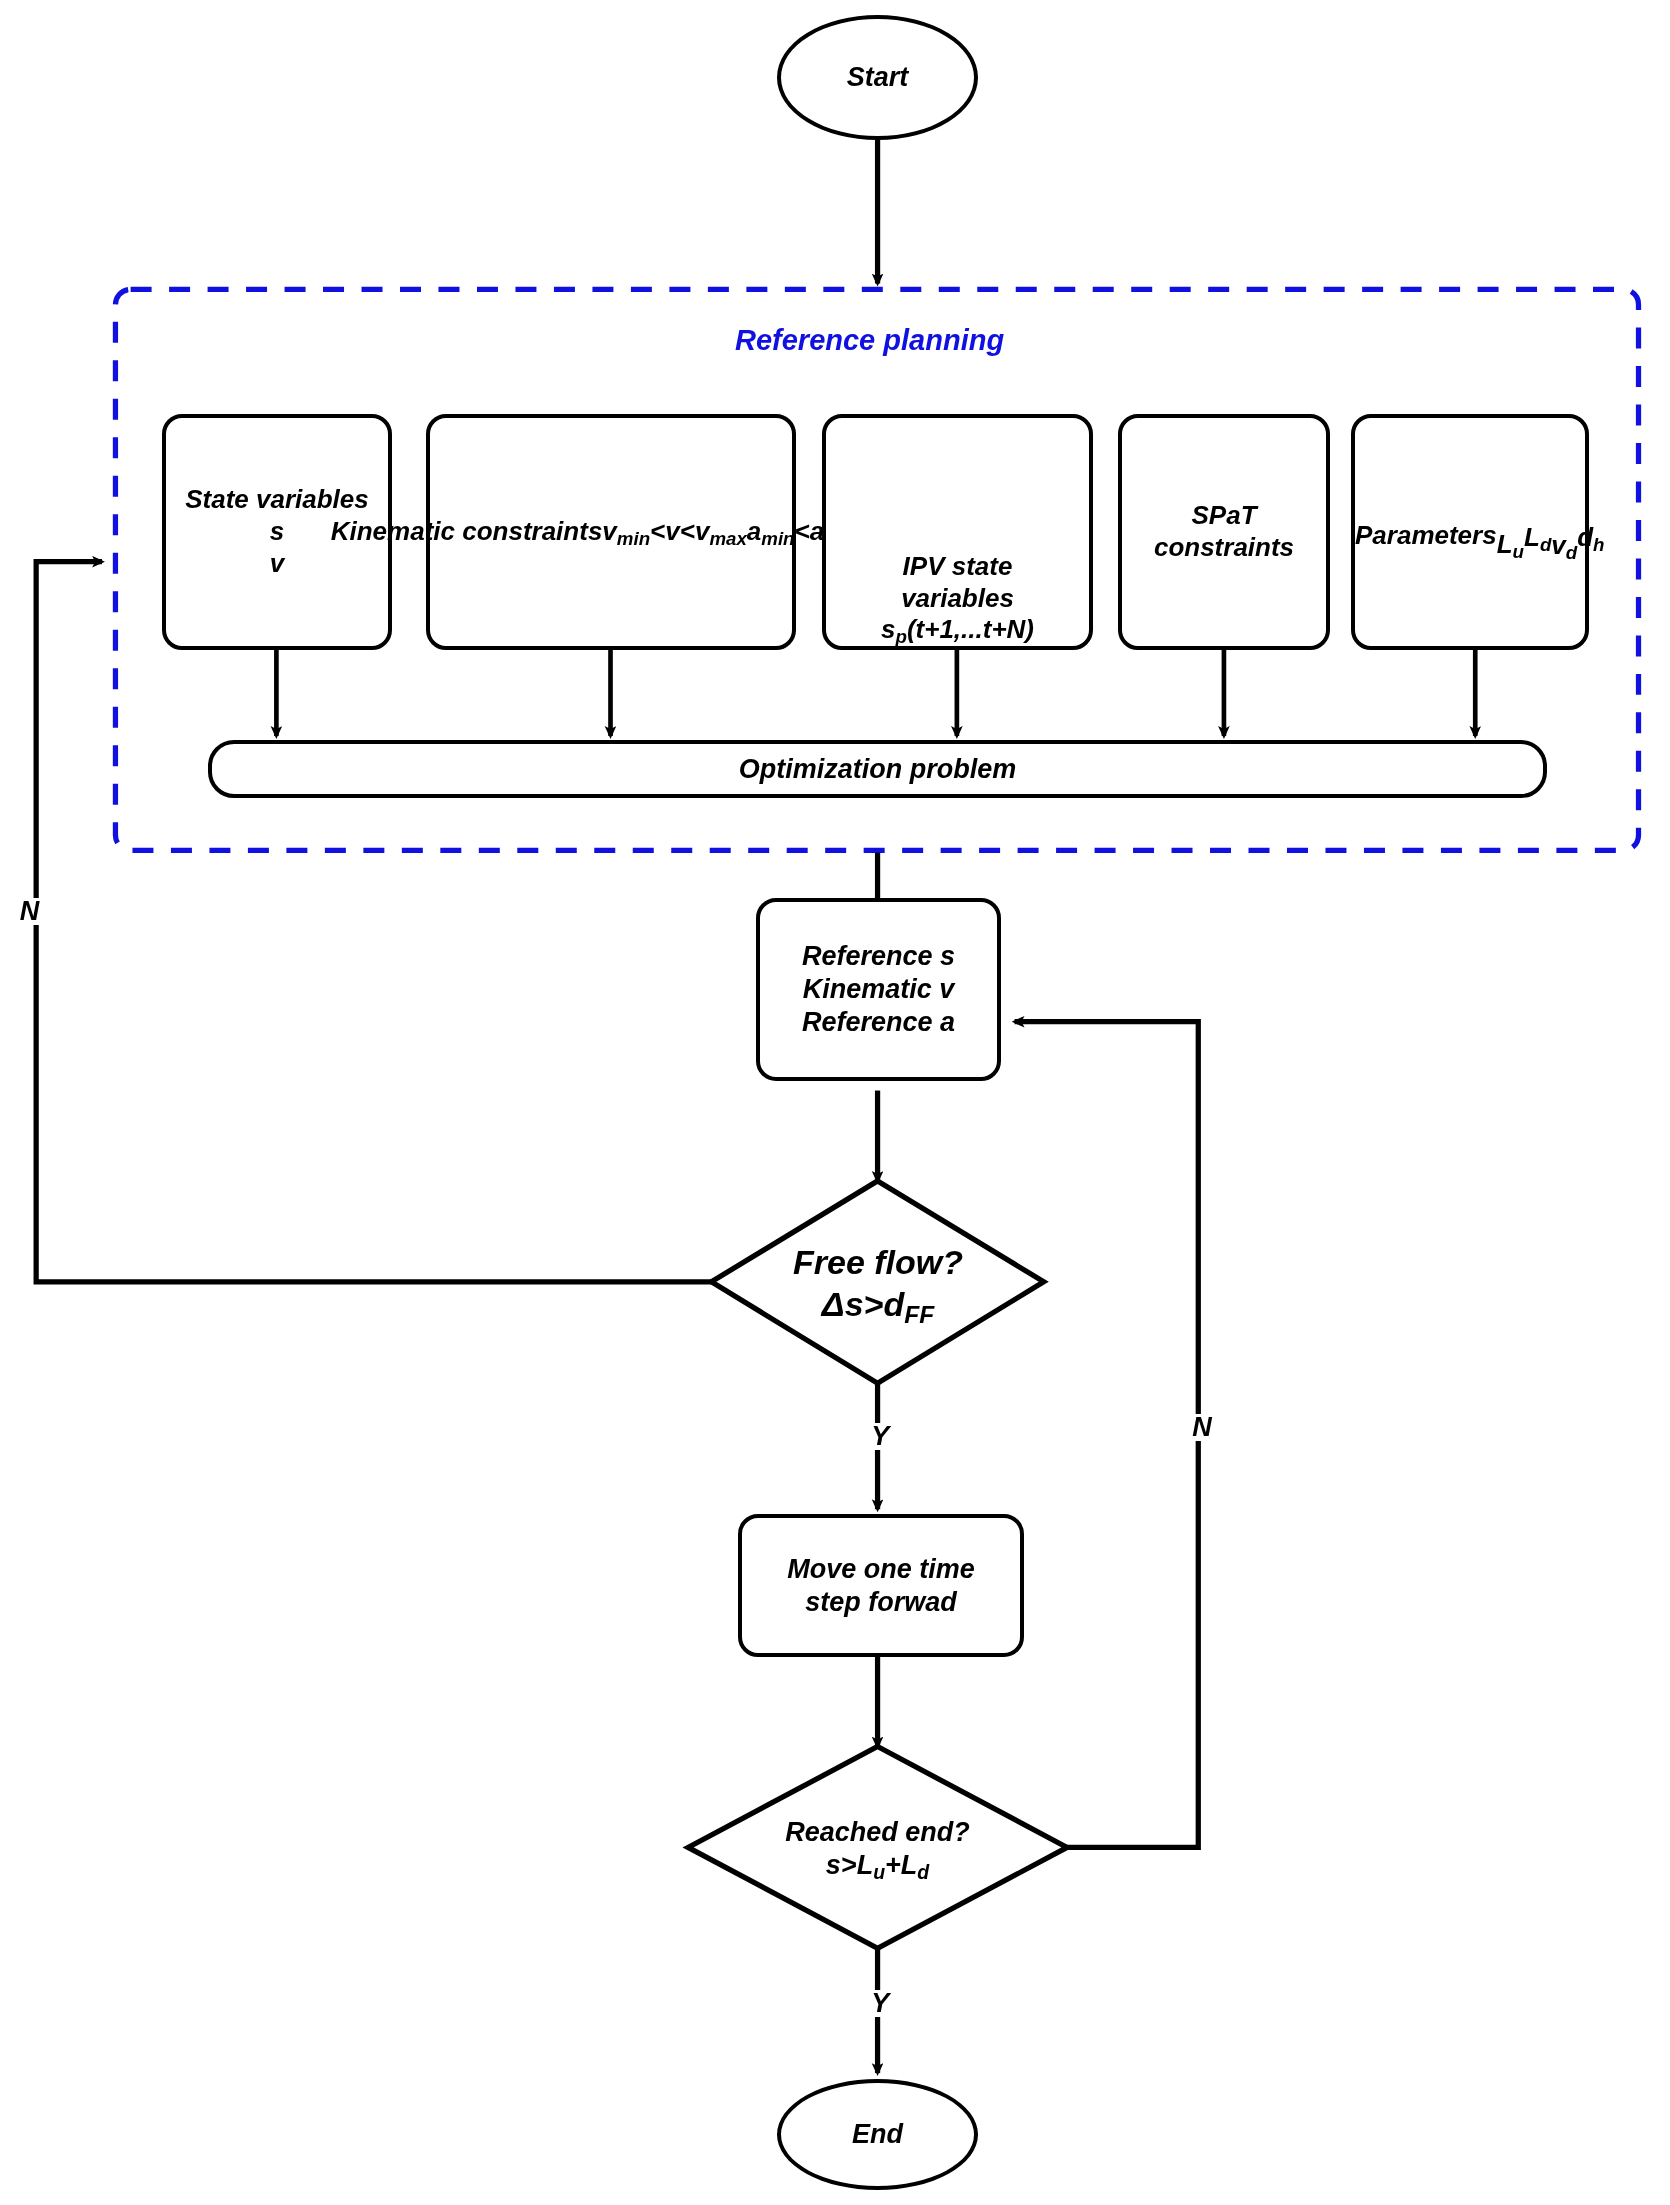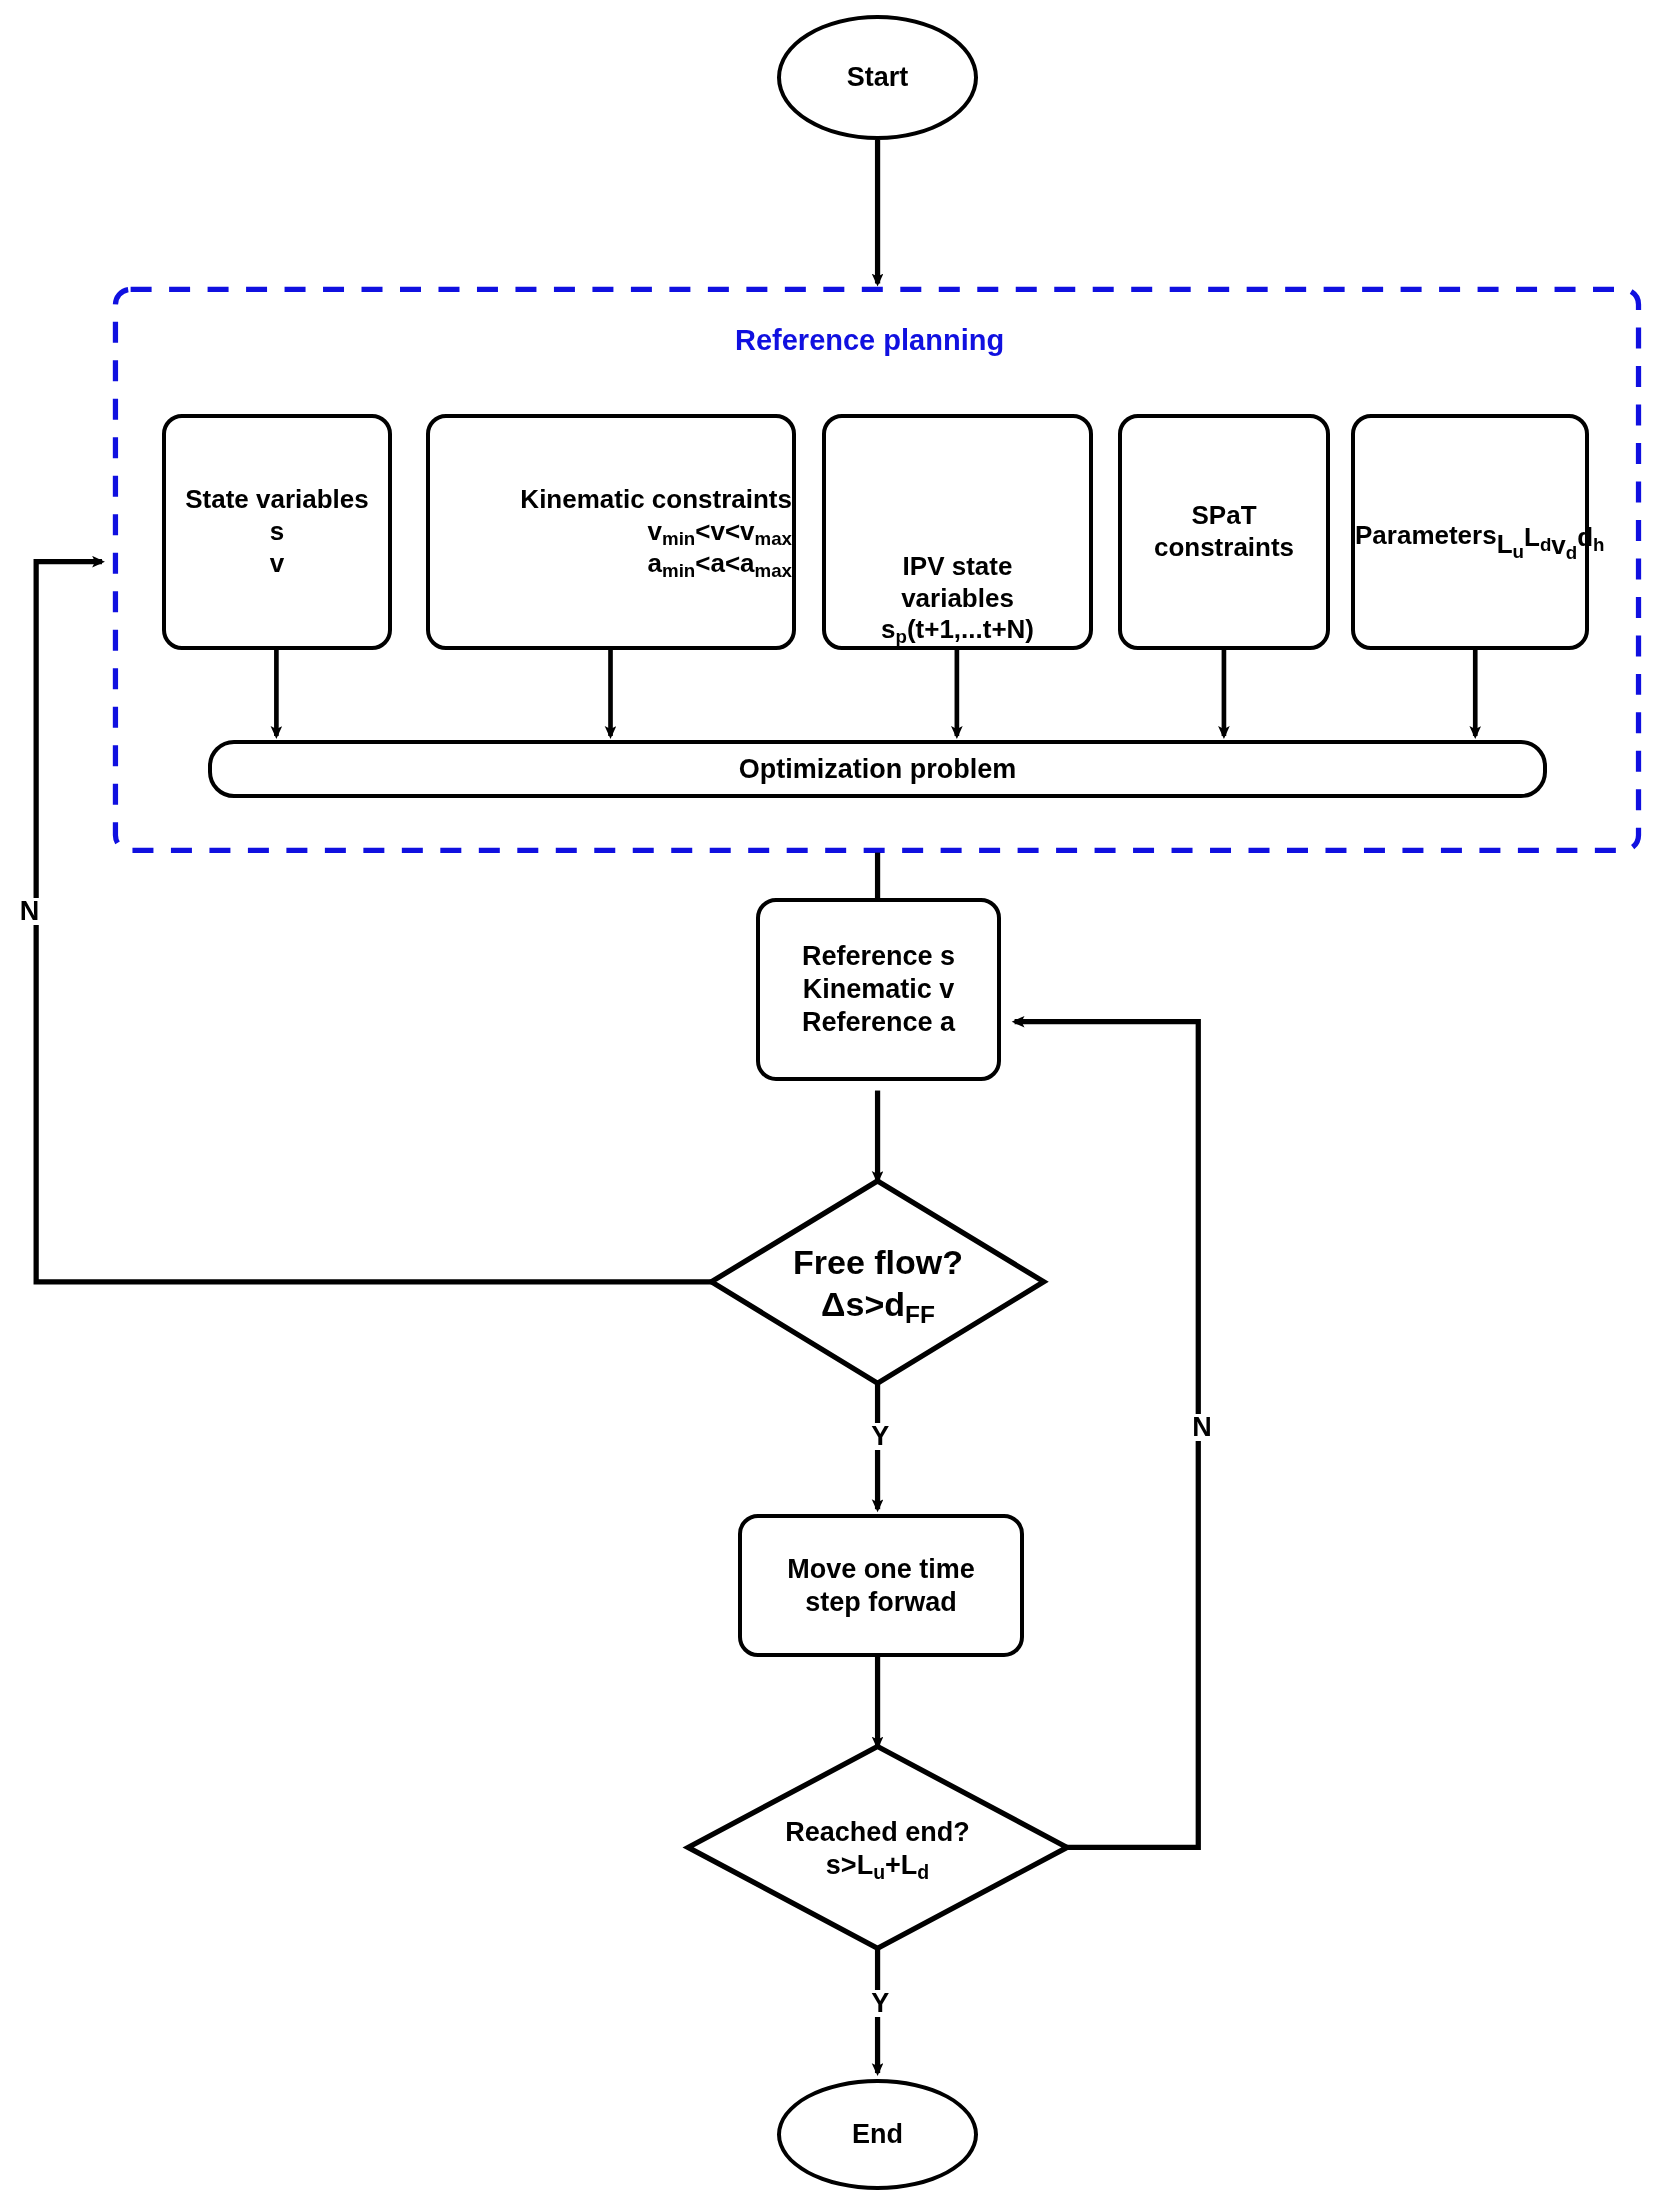--- a/index.html
+++ b/index.html
@@ -6,20 +6,21 @@
     margin: 0;
     padding: 0;
     background: #ffffff;
   }
   #stage {
     position: relative;
     width: 1670px;
     height: 2205px;
     background: #ffffff;
     font-family: "Liberation Sans", sans-serif;
+    font-style: italic;
   }
   svg.layer {
     position: absolute;
     top: 0;
     left: 0;
     width: 1670px;
     height: 2205px;
     overflow: visible;
   }
   .node {
@@ -118,21 +119,21 @@
   <div class="group-title" style="left:735px; top:324px; font-size:29px;">
     <span>Reference planning</span>
   </div>
 
   <div class="node rrect stack" style="left:162px; top:414px; width:230px; height:236px; font-size:26px; flex-direction:column;">
     <div>State variables</div>
     <div>s</div>
     <div>v</div>
   </div>
 
-  <div class="node rrect stack" style="left:426px; top:414px; width:370px; height:236px; font-size:26px; flex-direction:column;align-items:flex-end;">
+  <div class="node rrect stack" style="left:426px; top:414px; width:370px; height:236px; font-size:26px; flex-direction:row;">
     <div>Kinematic constraints</div>
     <div>
       <span>v</span><sub>min</sub><span>&lt;v&lt;v</span><sub>max</sub>
     </div>
     <div>
       <span>a</span><sub>min</sub><span>&lt;a&lt;a</span><sub>max</sub>
     </div>
   </div>
 
   <div class="node rrect stack" style="left:822px; top:414px; width:271px; height:236px; font-size:26px; flex-direction:column;justify-content:flex-end;">

